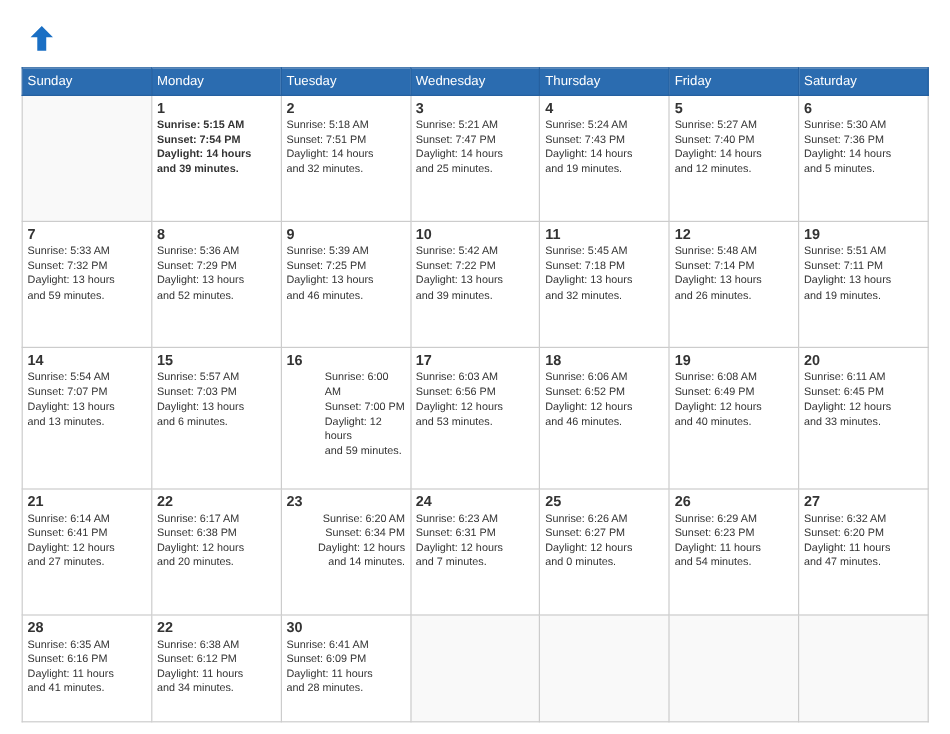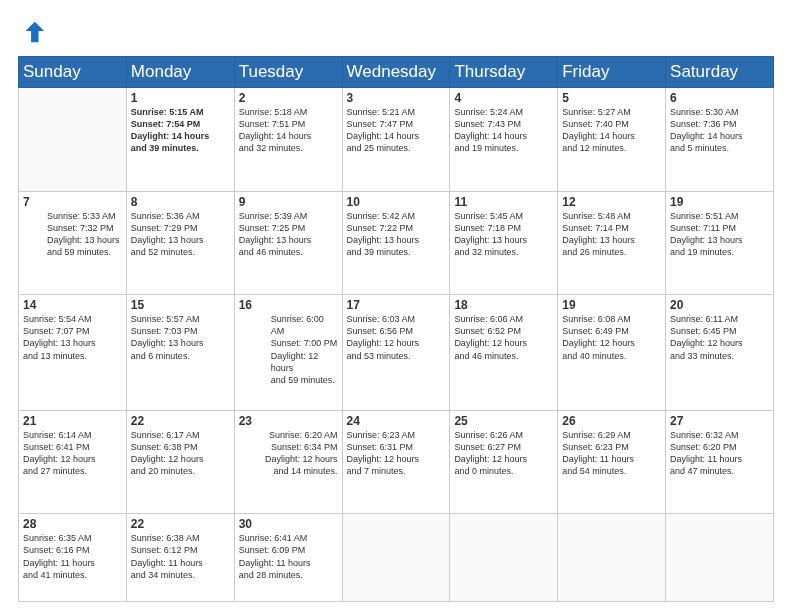--- a/index.html
+++ b/index.html
@@ -64,21 +64,21 @@
     .calendar {
       flex: 1;
       border: 1px solid #ccc;
       border-collapse: collapse;
       width: 100%;
       table-layout: fixed;
     }
     .calendar th {
       background: #2b6cb0;
       color: #fff;
-      font-size: 17px;
+      font-size: 11px;
       font-weight: normal;
       padding: 5px 4px;
       text-align: left;
       border: 1px solid #2560a0;
       margin-top: 32px;
     }
     .calendar td {
       border: 1px solid #ccc;
       vertical-align: top;
       padding: 3px 4px;
@@ -179,21 +179,21 @@
             <span class="day-number">6</span>
             <div class="cell-text" style="white-space: pre-line;">Sunrise: 5:30 AM
 Sunset: 7:36 PM
 Daylight: 14 hours
 and 5 minutes.</div>
           </td>
         </tr>
         <tr>
           <td>
             <span class="day-number">7</span>
-            <div class="cell-text" style="white-space: pre-line; margin-left: 24px;">Sunrise: 5:33 AM
+            <div class="cell-text" style="white-space: pre-line;">Sunrise: 5:33 AM
 Sunset: 7:32 PM
 Daylight: 13 hours
 and 59 minutes.</div>
           </td>
           <td>
             <span class="day-number">8</span>
             <div class="cell-text" style="white-space: pre-line;">Sunrise: 5:36 AM
 Sunset: 7:29 PM
 Daylight: 13 hours
 and 52 minutes.</div>

